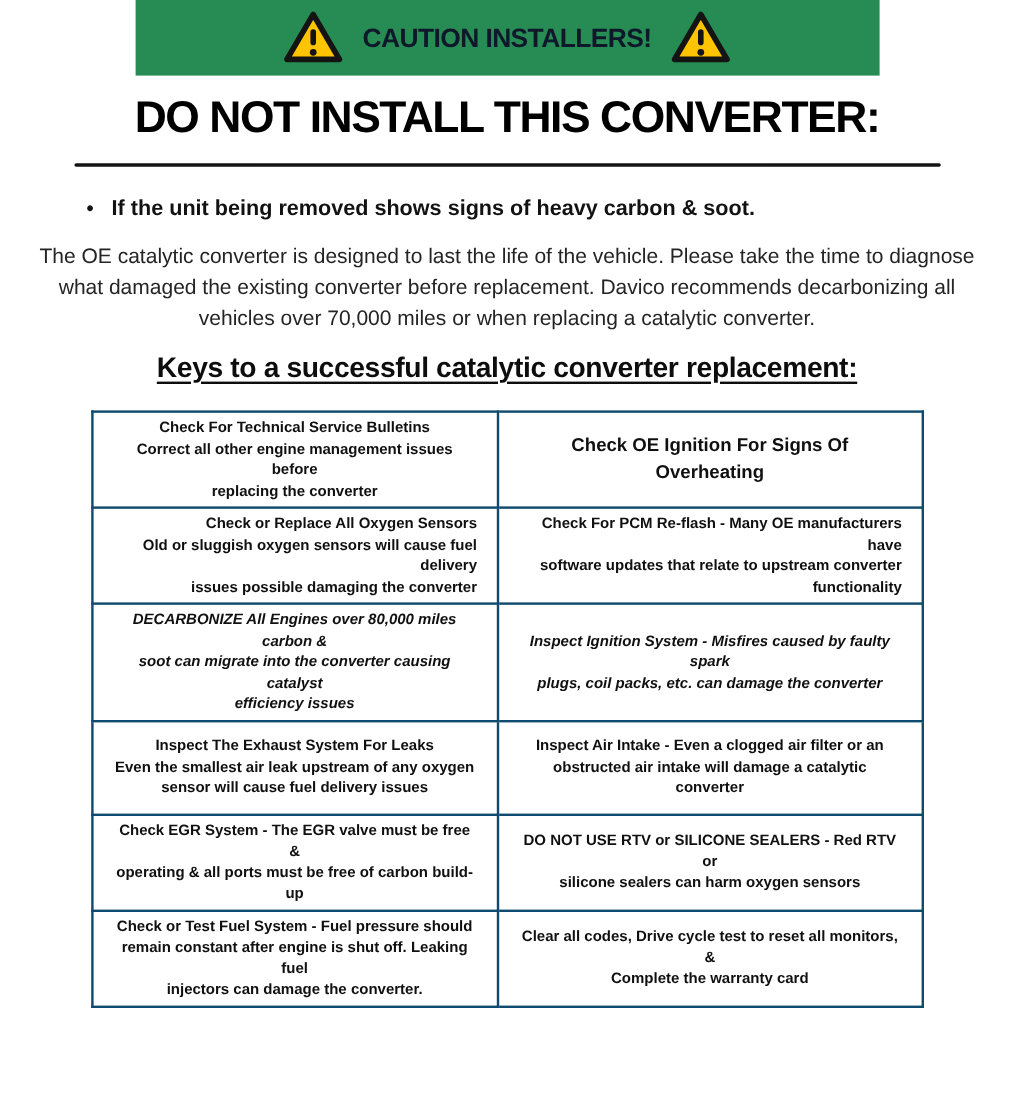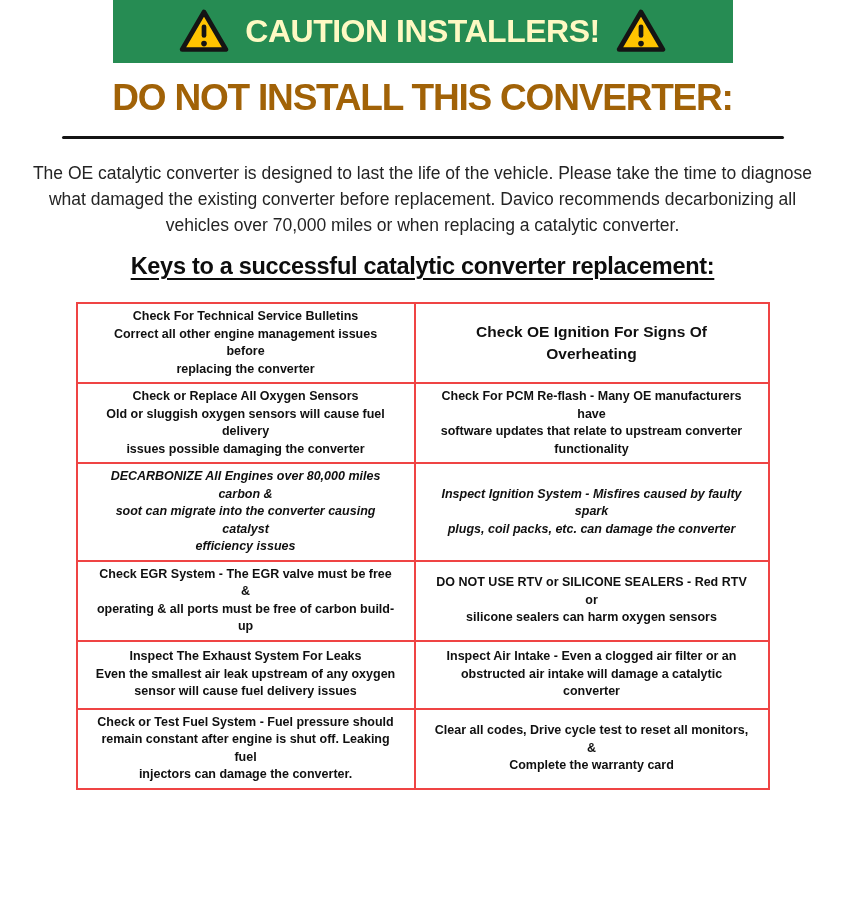--- a/index.html
+++ b/index.html
@@ -18,35 +18,35 @@
   }
   
   .banner{
     width:620px;height:63px;
     margin:0 auto;
     background:var(--banner-green);
     display:flex;align-items:center;justify-content:center;
     gap:16px;
   }
   .banner-title{
-    color:#fef9c3;
-    font-size:32px;
+    color:#0f172a;
+    font-size:22px;
     font-weight:bold;
     letter-spacing:-0.5px;
     white-space:nowrap;
   }
   .warn-icon{flex:0 0 auto;display:block;}
   
   .main-heading{
     margin:14px 0 0;
     text-align:center;
     font-size:37px;
     font-weight:bold;
     letter-spacing:-1.2px;
-    color:#a16207;
+    color:#000000;
   }
   .divider{
     width:722px;height:3px;
     background:#141414;
     margin:17px auto 0;
     border-radius:2px;
   }
   
   .warnings-list{
     margin:21px 0 0 93px;
@@ -91,34 +91,34 @@
     text-underline-offset:4px;
     color:#0d0d0d;
   }
   
   .tips-table{
     margin:22px auto 0;
     width:694px;
     border-collapse:collapse;
   }
   .tips-table td{
-    border:2px solid #ef4444;
+    border:2px solid #0c4a6e;
     text-align:center;
     vertical-align:middle;
     font-size:12.5px;
     font-weight:bold;
     line-height:1.4;
     white-space:pre-line;
     padding:4px 16px;
     color:#101010;
   }
   .tips-table td.col-left{width:339px;}
   .tips-table td.col-right{width:355px;}
   .tips-table tr:nth-child(1) td{height:77px;}
-  .tips-table tr:nth-child(2) td{height:60px;}
+  .tips-table tr:nth-child(2) td{height:60px;text-align:right;}
   .tips-table tr:nth-child(3) td{height:80px;font-style:italic;}
   .tips-table tr:nth-child(4) td{height:78px;}
   .tips-table tr:nth-child(5) td{height:68px;}
   .tips-table tr:nth-child(6) td{height:77px;}
   .cell-large{font-size:15.5px !important;}
 </style>
 </head>
 <body>
 
 <div class="banner">
@@ -133,20 +133,21 @@
     <rect x="29" y="21" width="6" height="17" rx="3" fill="#141414"></rect>
     <circle cx="32" cy="45.5" r="3.6" fill="#141414"></circle>
   </svg>
 </div>
 
 <h1 class="main-heading">DO NOT INSTALL THIS CONVERTER:</h1>
 
 <div class="divider"></div>
 
 <ul class="warnings-list">
+  <li>If the unit being removed shows signs of heavy carbon &amp; soot.</li>
 </ul>
 
 <p class="oe-paragraph">The OE catalytic converter is designed to last the life of the vehicle. Please take the time to diagnose
 what damaged the existing converter before replacement. Davico recommends decarbonizing all
 vehicles over 70,000 miles or when replacing a catalytic converter.</p>
 
 <h2 class="keys-heading">Keys to a successful catalytic converter replacement:</h2>
 
 <table class="tips-table">
   <tbody>
@@ -165,31 +166,31 @@
 functionality</td>
     </tr>
     <tr>
       <td class="col-left">DECARBONIZE All Engines over 80,000 miles carbon &amp;
 soot can migrate into the converter causing catalyst
 efficiency issues</td>
       <td class="col-right">Inspect Ignition System - Misfires caused by faulty spark
 plugs, coil packs, etc. can damage the converter</td>
     </tr>
     <tr>
-      <td class="col-left">Check EGR System - The EGR valve must be free &amp;
-operating &amp; all ports must be free of carbon build-up</td>
-      <td class="col-right">DO NOT USE RTV or SILICONE SEALERS - Red RTV or
-silicone sealers can harm oxygen sensors</td>
-    </tr>
-    <tr>
       <td class="col-left">Inspect The Exhaust System For Leaks
 Even the smallest air leak upstream of any oxygen
 sensor will cause fuel delivery issues</td>
       <td class="col-right">Inspect Air Intake - Even a clogged air filter or an
 obstructed air intake will damage a catalytic converter</td>
+    </tr>
+    <tr>
+      <td class="col-left">Check EGR System - The EGR valve must be free &amp;
+operating &amp; all ports must be free of carbon build-up</td>
+      <td class="col-right">DO NOT USE RTV or SILICONE SEALERS - Red RTV or
+silicone sealers can harm oxygen sensors</td>
     </tr>
     <tr>
       <td class="col-left">Check or Test Fuel System - Fuel pressure should
 remain constant after engine is shut off.  Leaking fuel
 injectors can damage the converter.</td>
       <td class="col-right">Clear all codes,  Drive cycle test to reset all monitors, &amp;
 Complete the warranty card</td>
     </tr>
   </tbody>
 </table>

